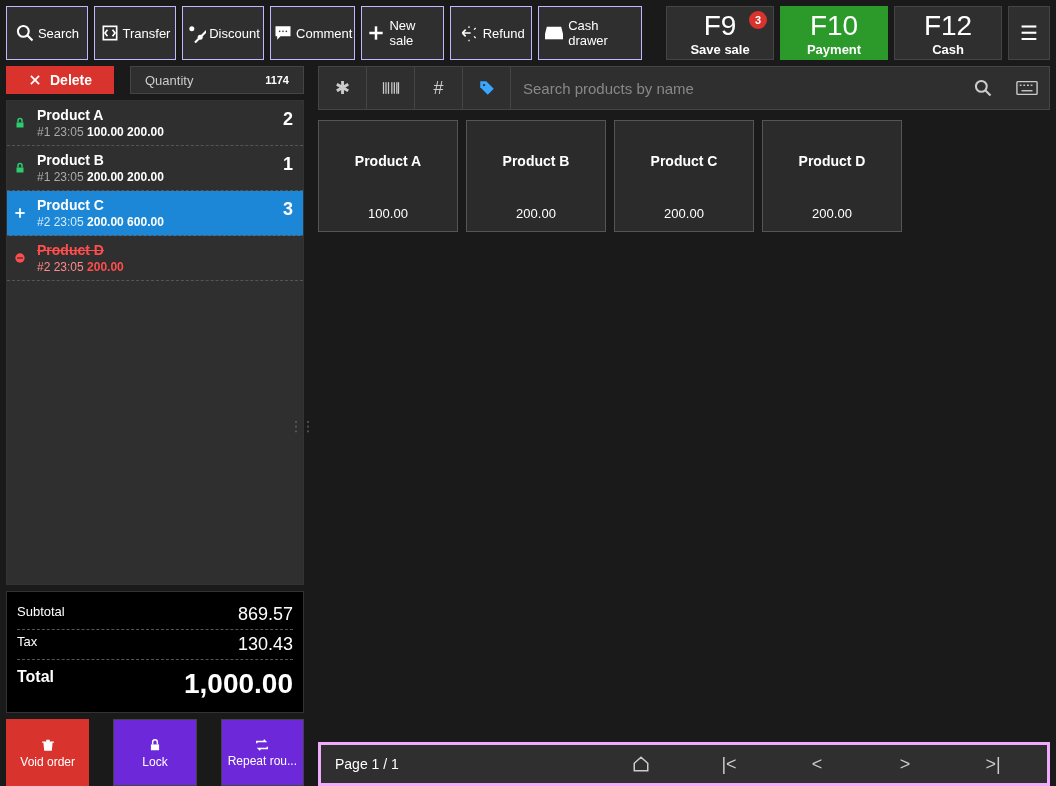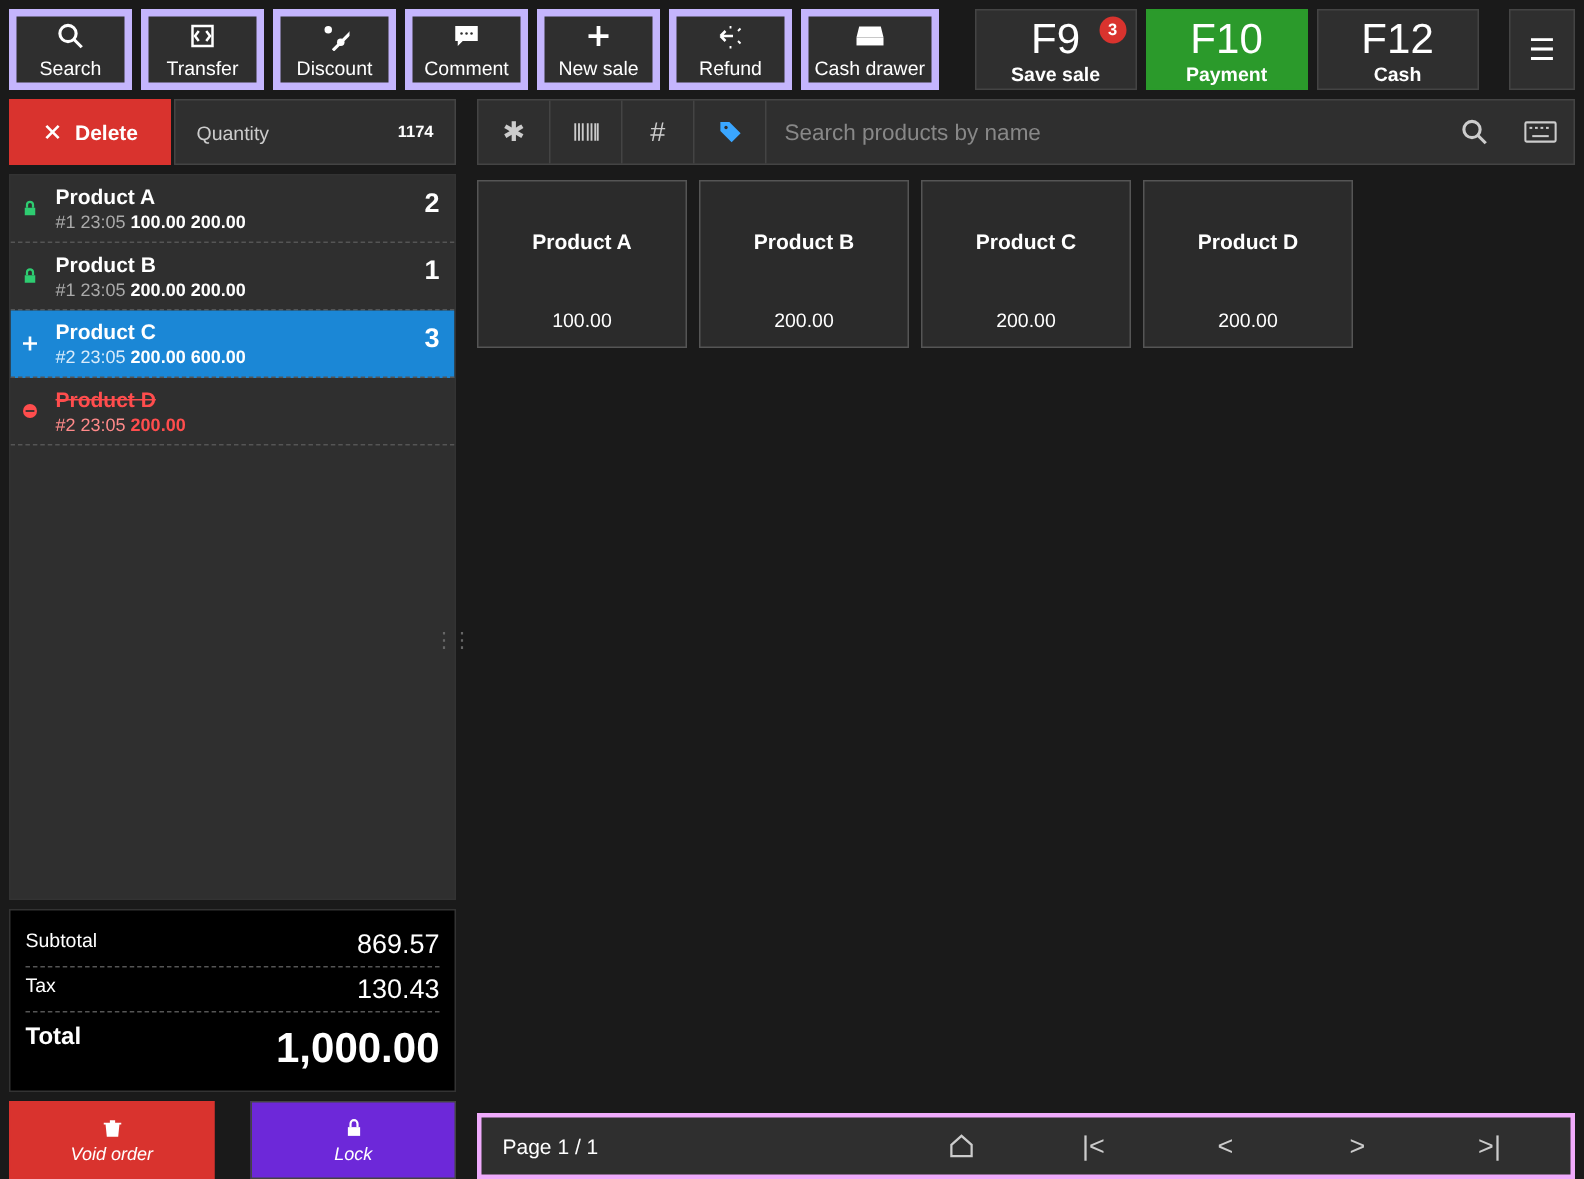--- a/index.html
+++ b/index.html
@@ -14,23 +14,23 @@
 }
 .topbar {
   display: flex;
   gap: 6px;
   padding: 6px;
   align-items: stretch;
   height: 66px;
 }
 .top-btn {
   background: #2f2f2f;
-  border: 5px solid #c4b5fd;
-  display: flex;
-  flex-direction: column;
+  border: 1px solid #c4b5fd;
+  display: flex;
+  flex-direction: row;
   align-items: center;
   justify-content: center;
   min-width: 82px;
   cursor: pointer;
   color: #fff;
   gap: 3px;
   padding: 2px 4px;
 }
 .top-btn .icon { font-size: 20px; line-height: 1; display:flex; align-items:center; justify-content:center; height:22px;}
 .top-btn .lbl { font-size: 13px; }
@@ -74,22 +74,22 @@
 }
 .left {
   width: 310px;
   display: flex;
   flex-direction: column;
   padding: 0 6px;
   position: relative;
 }
 .left-top {
   display: flex;
-  gap: 2px;
-  height: 44px;
+  gap: 16px;
+  height: 28px;
 }
 .delete-btn {
   background: #d9332e;
   color:#fff;
   border:none;
   display:flex;
   align-items:center;
   justify-content:center;
   gap:8px;
   width: 108px;
@@ -144,21 +144,21 @@
   border:1px solid #333;
   margin-top:6px;
   padding:8px 10px;
 }
 .trow { display:flex; justify-content:space-between; padding:4px 0; border-bottom:1px dashed #555;}
 .trow.big { border:none; padding-top:8px;}
 .trow.big .tv { font-size:28px; font-weight:bold;}
 .trow.big .tl { font-size:16px; font-weight:bold;}
 
 .bottom-btns {
-  display:flex; gap:24px; margin-top:6px; height:52px;font-style:italic;
+  display:flex; gap:24px; margin-top:6px; height:67px;
 }
 .bbtn {
   flex:1; border:1px solid #444; background:#6d28d9; display:flex; flex-direction:column; align-items:center; justify-content:center; gap:2px; cursor:pointer; color:#fff;
 }
 .bbtn.red { background:#d9332e; border-color:#d9332e;}
 .bbtn .icon{ font-size:16px;}
 .bbtn .lbl{ font-size:12px;}
 
 .drag-handle{
   position:absolute; right:-3px; top:50%; transform:translateY(-50%);
@@ -385,20 +385,28 @@
         <span class="lbl">Void order</span>
       </div>
       <div class="bbtn">
         <span class="icon">
           <svg width="14" height="16" viewBox="0 0 24 24" fill="#fff">
               <rect x="5" y="11" width="14" height="10"></rect>
               <path d="M8 11V7a4 4 0 0 1 8 0v4" fill="none" stroke="#fff" stroke-width="2.5"></path>
             </svg>
         </span>
         <span class="lbl">Lock</span>
+      </div>
+      <div class="bbtn">
+        <span class="icon">
+          <svg width="16" height="14" viewBox="0 0 24 24" fill="none" stroke="#fff" stroke-width="2.5">
+              <path d="M3 9V6h15l-3-3m6 12v3H6l3 3"></path>
+            </svg>
+        </span>
+        <span class="lbl">Repeat rou...</span>
       </div>
     </div>
   </div>
 
   <div class="right">
     <div class="searchbar">
       <div class="sb-seg">✱</div>
       <div class="sb-seg">
         <svg width="20" height="16" viewBox="0 0 24 18" stroke="#ccc" stroke-width="1.5">
             <line x1="3" y1="2" x2="3" y2="16"></line>

